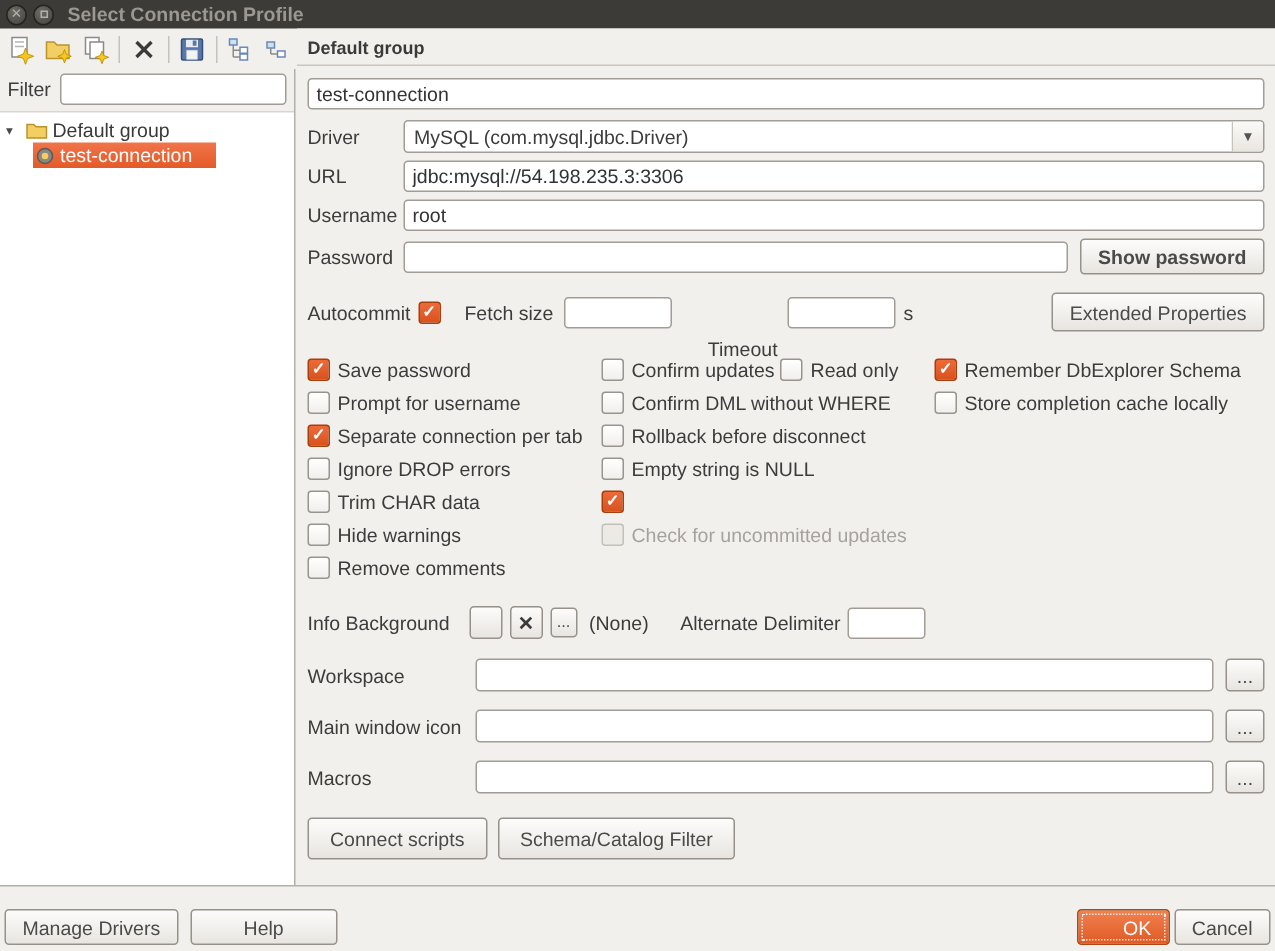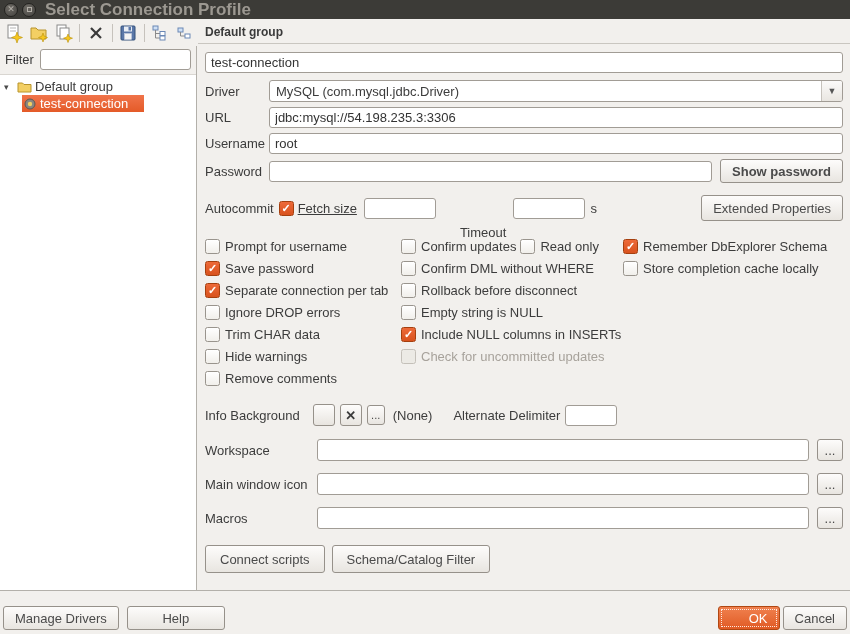--- a/index.html
+++ b/index.html
@@ -3,21 +3,21 @@
 <meta charset="utf-8">
 <style>
   * { box-sizing: border-box; margin: 0; padding: 0; }
   html,body { width:850px; height:634px; font-family:"Liberation Sans", sans-serif; }
   .window { position:relative; width:850px; height:634px; background:#f2f0ed; overflow:hidden; font-size:13px; color:#3c3c3c; }
 
   
   .titlebar { position:absolute; top:0; left:0; right:0; height:19px; background:#3c3b37; display:flex; align-items:center; padding-left:4px; gap:4px; }
   .winbtn { width:14px; height:14px; border-radius:50%; background:radial-gradient(circle at 35% 30%, #6d6a64, #454340); border:1px solid #242320; display:inline-flex; align-items:center; justify-content:center; color:#b3afa8; font-size:9px; line-height:1; cursor:default; }
   .winbtn .sq { width:5px; height:5px; border:1px solid #b3afa8; }
-  .title { color:#9c9891; font-weight:bold; font-size:17px; margin-left:5px; }
+  .title { color:#9c9891; font-weight:bold; font-size:13px; margin-left:5px; }
 
   
   .toolbar { position:absolute; top:19px; left:0; width:197px; height:27px; display:flex; align-items:center; padding-left:2px; gap:2px; }
   .tbtn { width:24px; height:23px; display:inline-flex; align-items:center; justify-content:center; border-radius:3px; }
   .tsep { width:1px; height:18px; background:#c6c2bc; margin:0 2px; }
 
   
   .sidebar { position:absolute; top:46px; left:0; width:197px; bottom:44px; background:#f2f0ed; border-right:1px solid #b3b0aa; display:flex; flex-direction:column; }
   .filter-row { display:flex; align-items:center; gap:6px; padding:3px 5px 4px 5px; }
   .filter-row label { color:#3c3c3c; }
@@ -225,38 +225,38 @@
         <span class="flabel">Password</span>
         <input class="txt" value="" style="">
         <button class="btn" style="margin-left:8px;font-weight:bold;">Show password</button>
       </div>
 
       <div class="ac-row">
         <span class="cb checked">
           <span class="cb-t">Autocommit</span>
           <span class="box"></span>
         </span>
-        <span class="flabel" style="margin-left:4px;text-decoration:underline;">Fetch size</span>
+        <span class="flabel" style="margin-left:16px;">Fetch size</span>
         <input class="txt small-input" style="margin-left: 7px;" value="">
         <span class="flabel" style="margin-left:24px;margin-top:48px;">Timeout</span>
         <input class="txt small-input" style="margin-left: 7px;" value="">
         <span class="flabel" style="margin-left:5px;">s</span>
         <span class="spacer"></span>
         <button class="btn ep-btn">Extended Properties</button>
       </div>
 
       <div class="opts">
         <div class="opt-col opt-col1">
+          <label class="cb checked">
+              <span class="box"></span>
+              <span class="cb-t">Save password</span>
+            </label>
           <label class="cb">
               <span class="box"></span>
               <span class="cb-t">Prompt for username</span>
-            </label>
-          <label class="cb checked">
-              <span class="box"></span>
-              <span class="cb-t">Save password</span>
             </label>
           <label class="cb checked">
               <span class="box"></span>
               <span class="cb-t">Separate connection per tab</span>
             </label>
           <label class="cb">
               <span class="box"></span>
               <span class="cb-t">Ignore DROP errors</span>
             </label>
           <label class="cb">
@@ -290,21 +290,20 @@
           <label class="cb">
               <span class="box"></span>
               <span class="cb-t">Rollback before disconnect</span>
             </label>
           <label class="cb">
               <span class="box"></span>
               <span class="cb-t">Empty string is NULL</span>
             </label>
           <label class="cb checked">
               <span class="box"></span>
-              <span class="cb-t">Include NULL columns in INSERTs</span>
             </label>
           <label class="cb disabled">
               <span class="box"></span>
               <span class="cb-t">Check for uncommitted updates</span>
             </label>
         </div>
         <div class="opt-col opt-col3">
           <label class="cb checked">
               <span class="box"></span>
               <span class="cb-t">Remember DbExplorer Schema</span>

